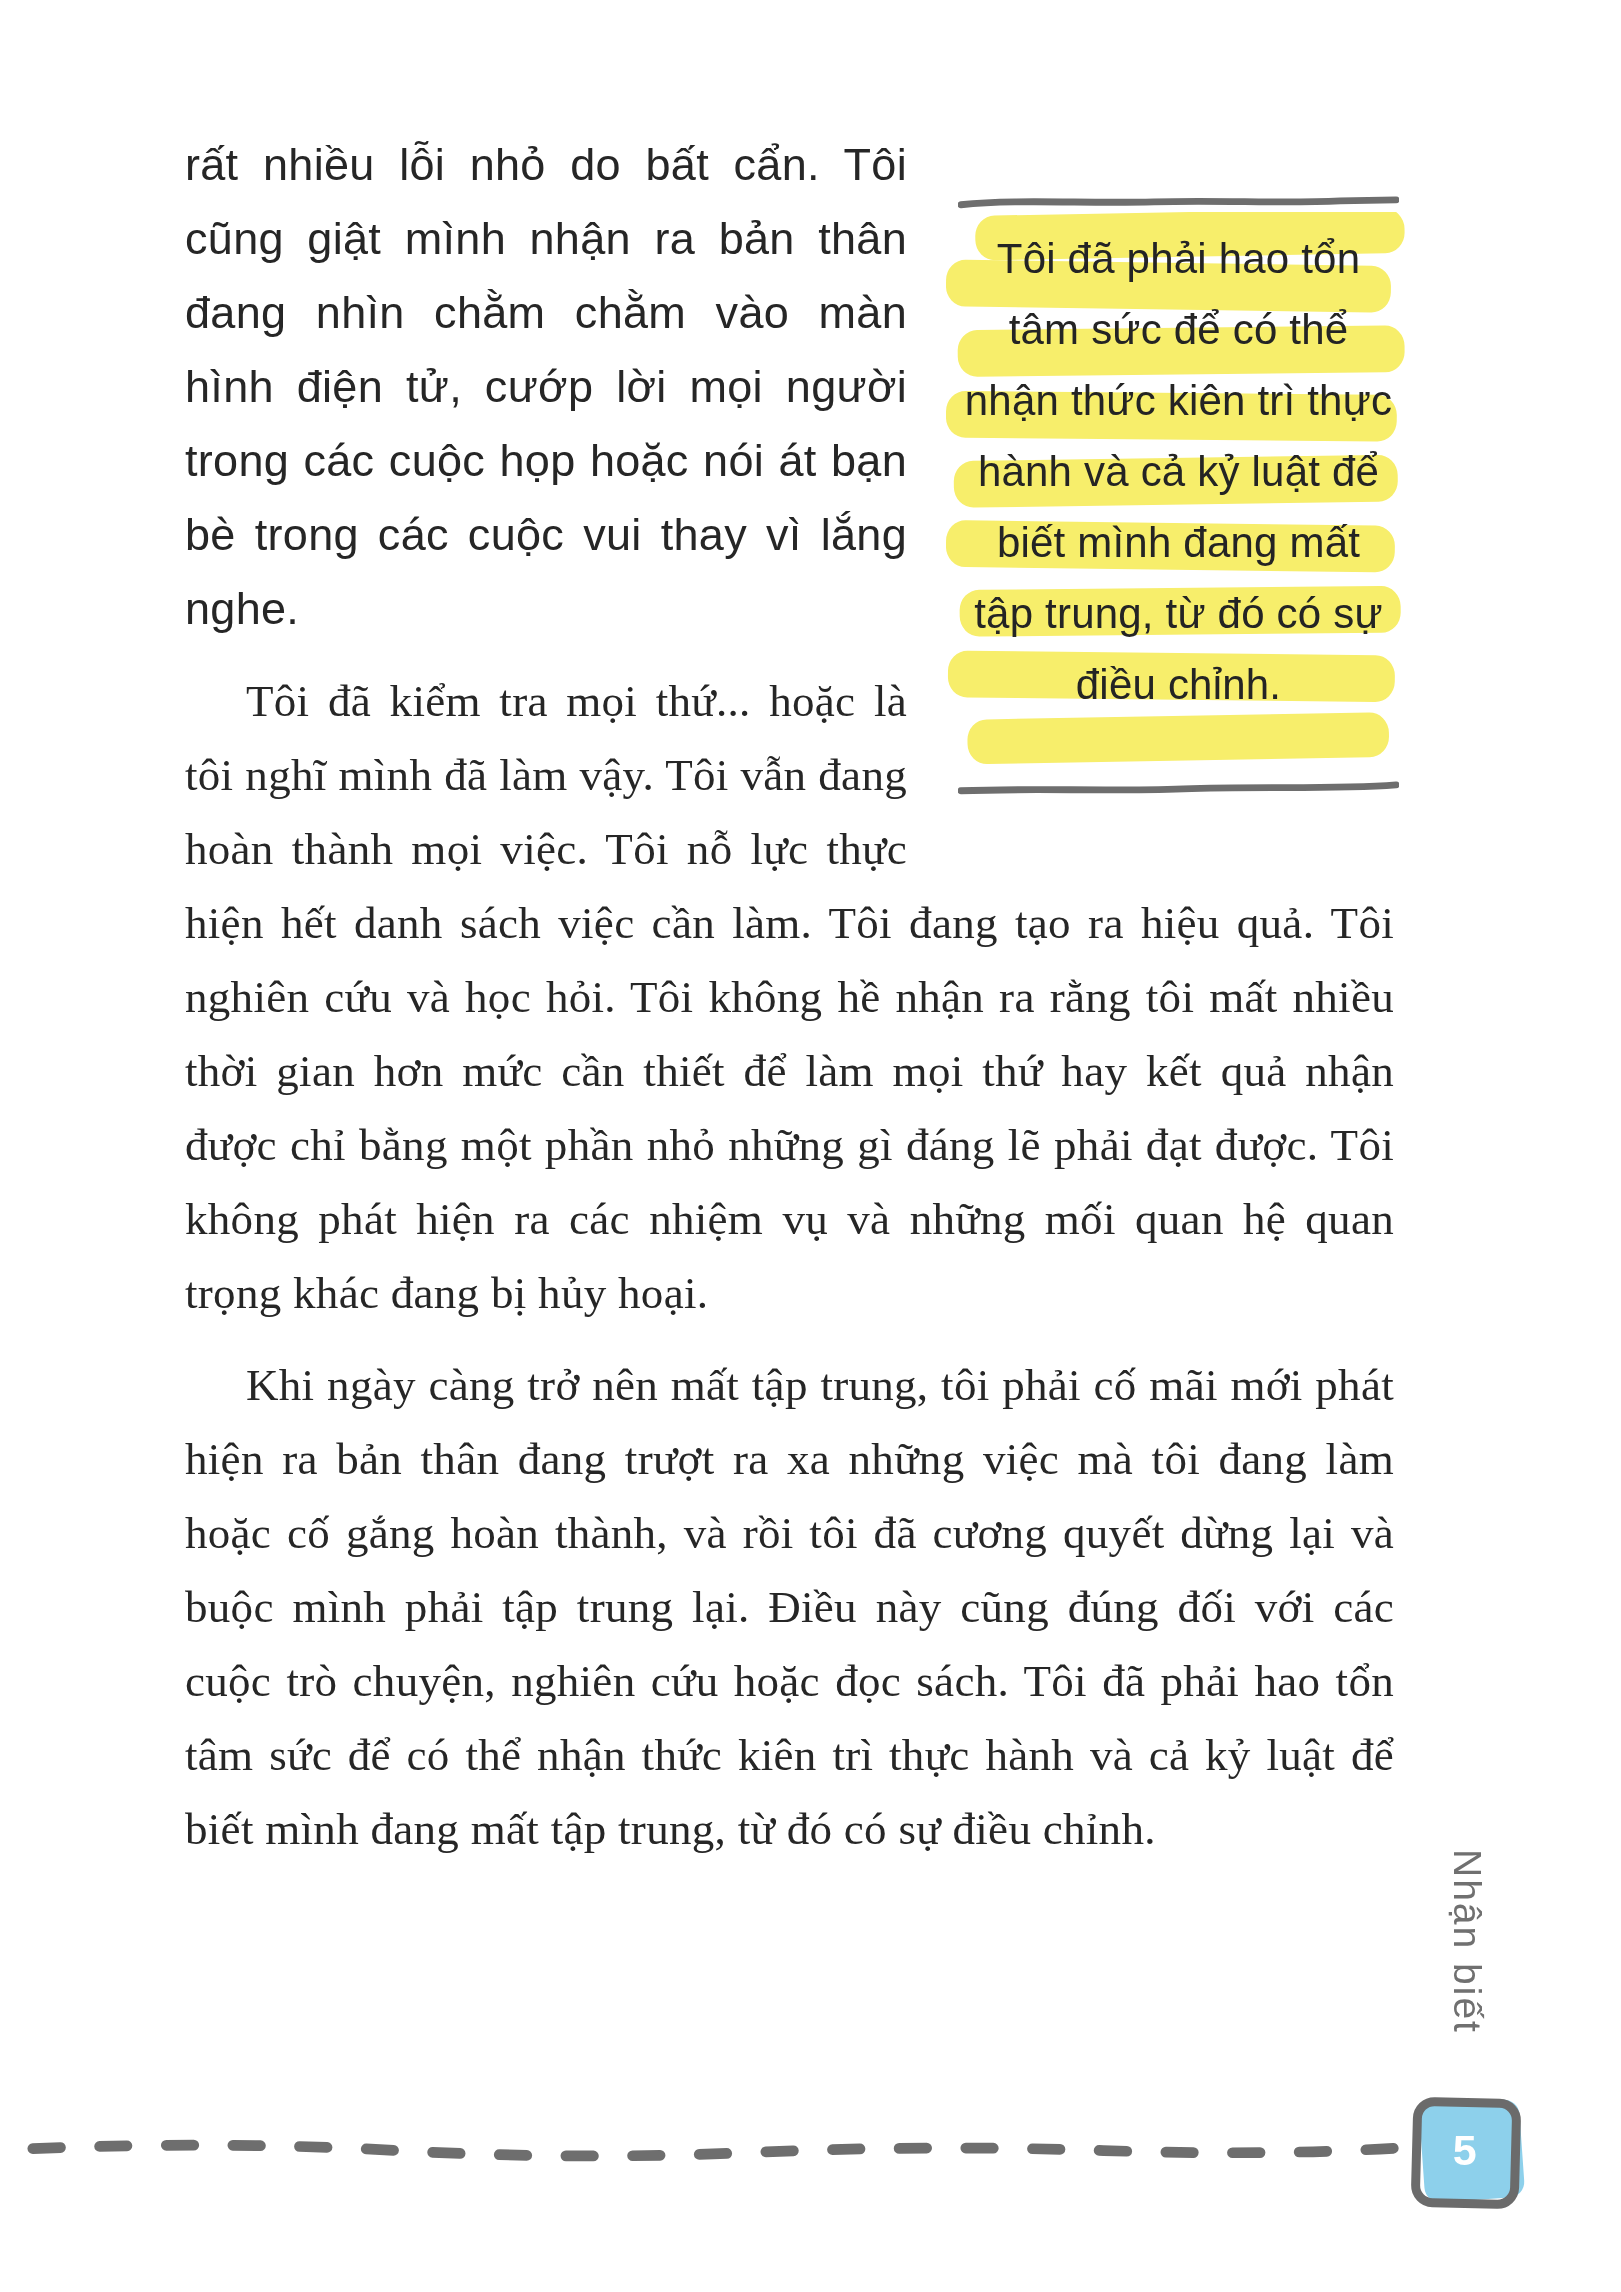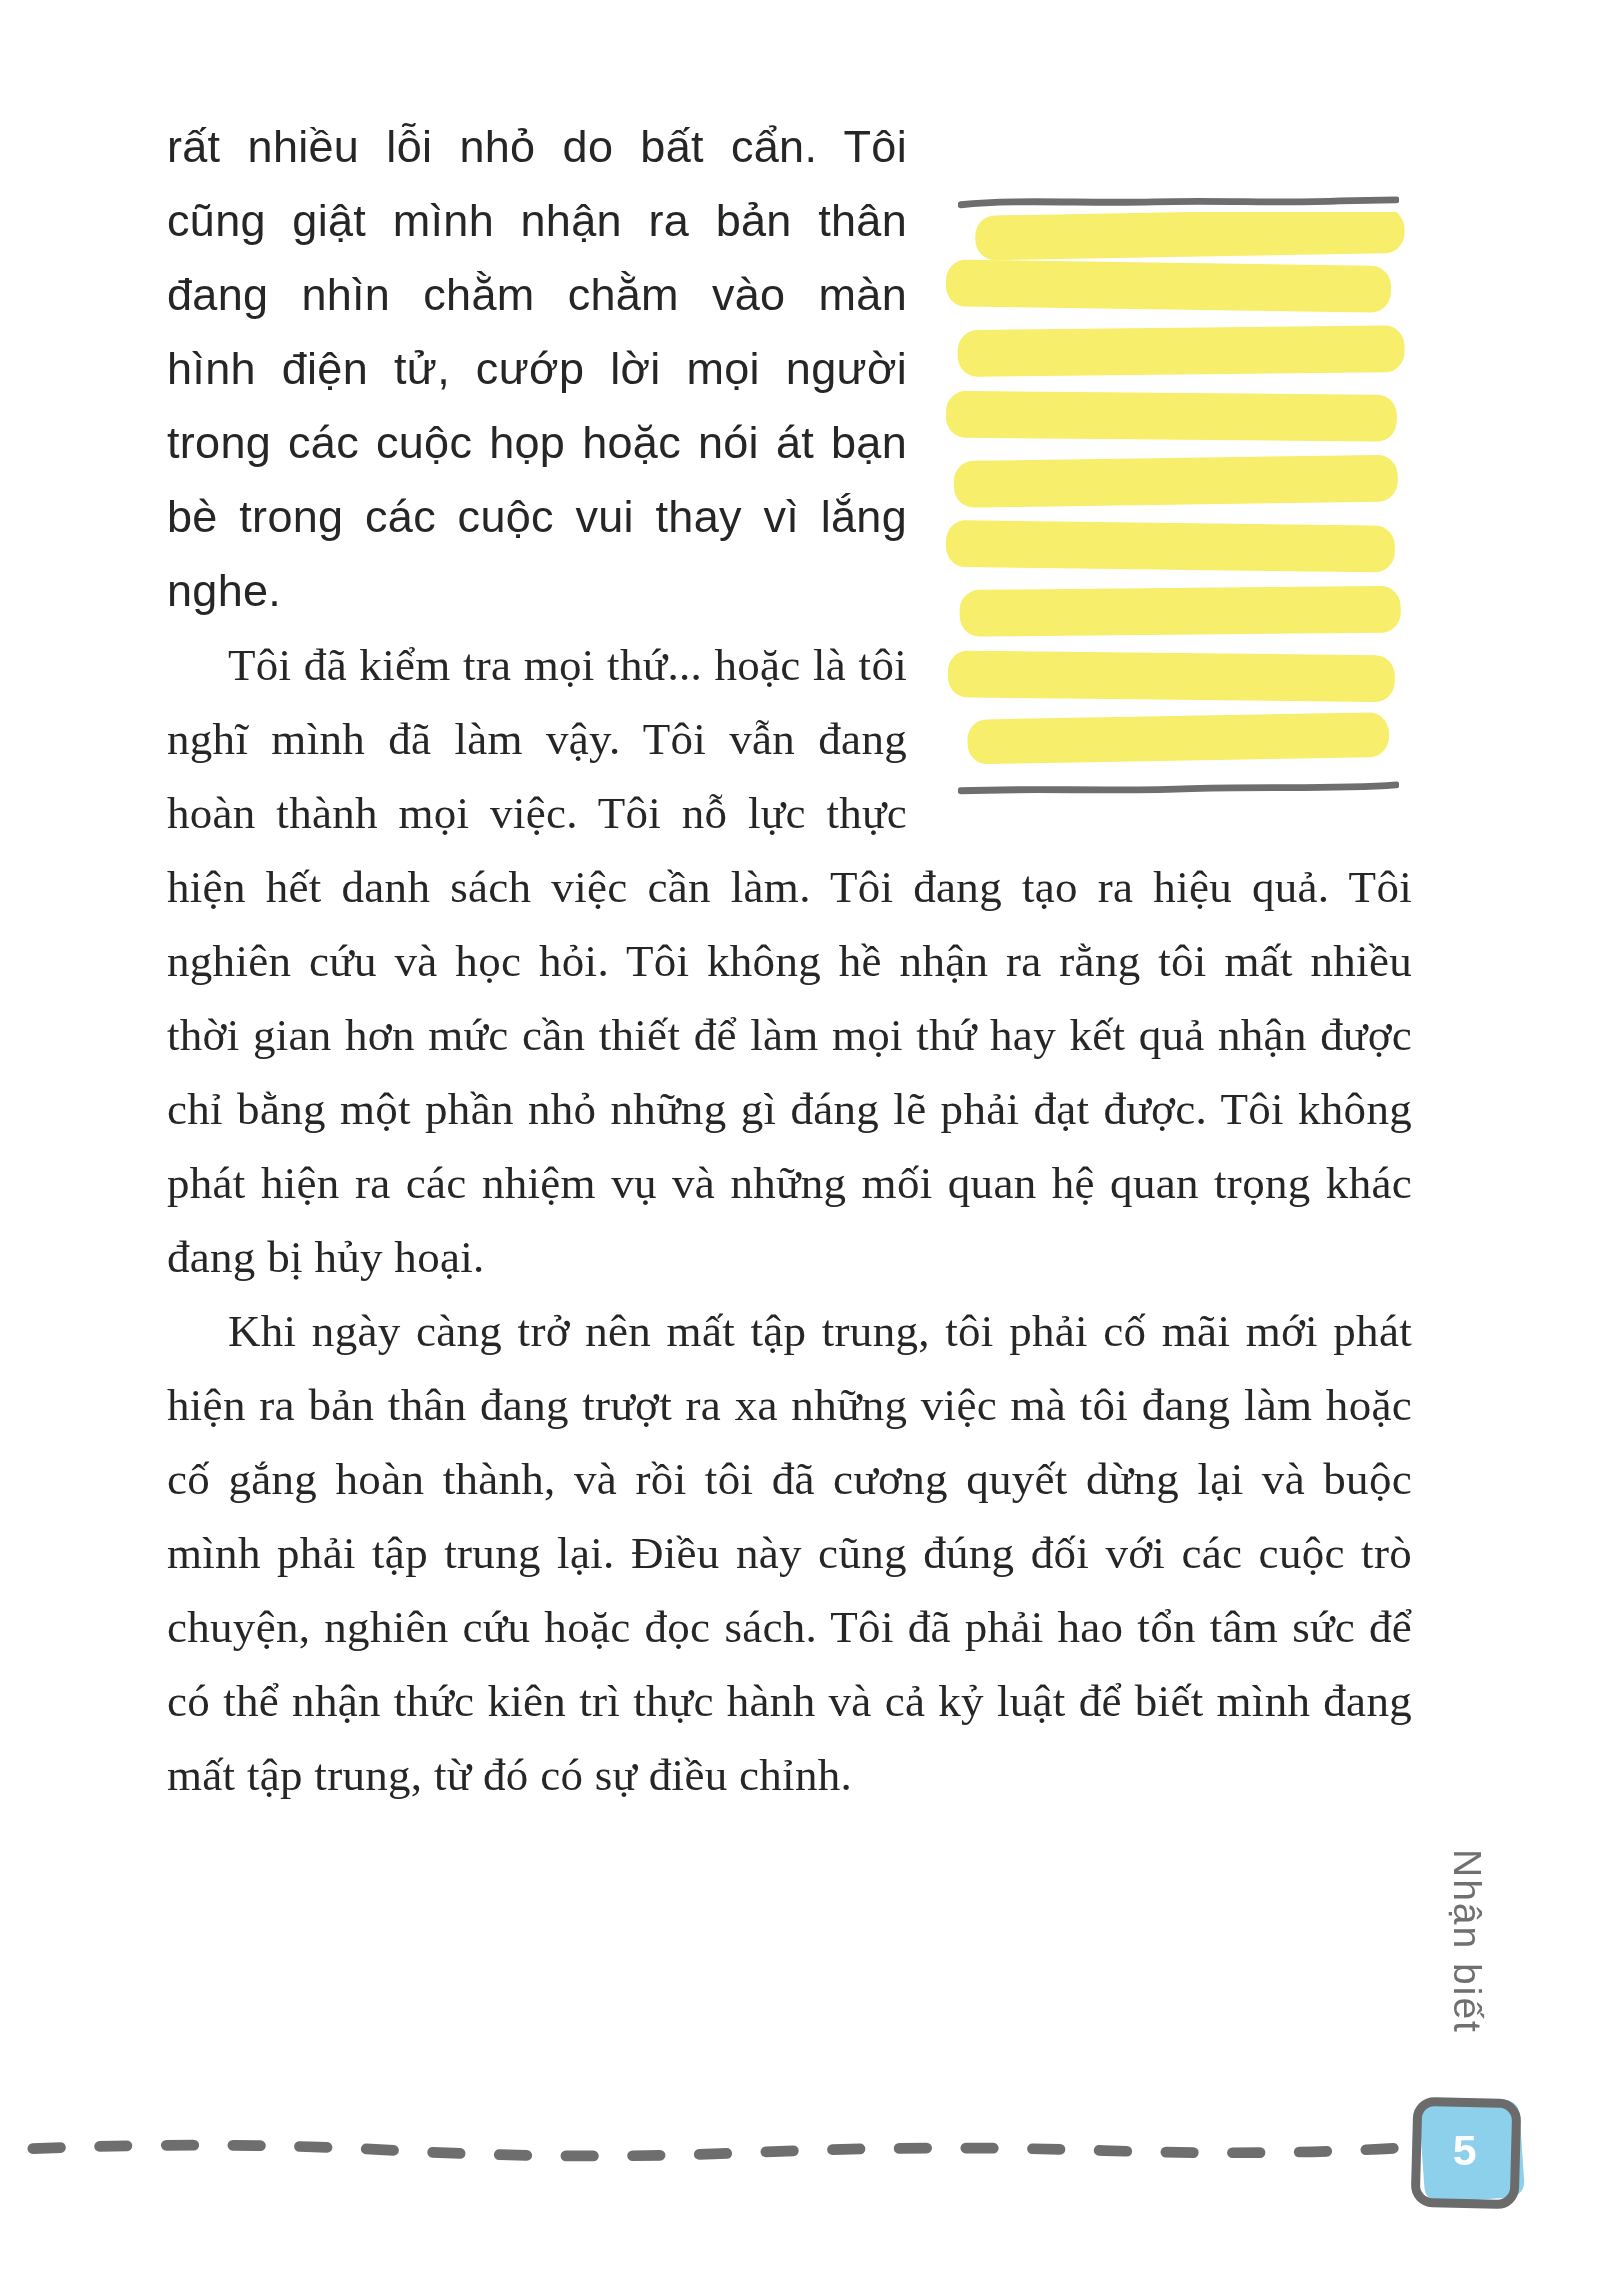--- a/index.html
+++ b/index.html
@@ -23,21 +23,21 @@
     position:absolute;
     left:167px;top:110px;
     width:1245px;
     color:var(--text-color);
     font-size:45px;
     font-weight:300;
     line-height:74px;
     letter-spacing:0.3px;
     text-align:justify;
   }
-  .para{margin:0;}
+  .para{margin:18px;}
   .para.indent{text-indent:61px;font-family:Liberation Serif, serif;}
   
   .callout-float{
     float:right;
     width:505px;height:725px;
   }
   .callout{
     position:relative;
     width:441px;height:602px;
     margin:84px 0 0 51px;
@@ -128,20 +128,21 @@
             <rect x="12" y="114" width="458" height="46" rx="20" transform="rotate(-0.6 240 137)"></rect>
             <rect x="0" y="178" width="462" height="46" rx="20" transform="rotate(0.5 231 201)"></rect>
             <rect x="8" y="242" width="455" height="46" rx="20" transform="rotate(-0.8 235 265)"></rect>
             <rect x="0" y="306" width="460" height="46" rx="20" transform="rotate(0.7 230 329)"></rect>
             <rect x="14" y="370" width="452" height="46" rx="20" transform="rotate(-0.5 239 393)"></rect>
             <rect x="2" y="434" width="458" height="46" rx="20" transform="rotate(0.6 231 457)"></rect>
             <rect x="22" y="496" width="432" height="44" rx="20" transform="rotate(-1 235 518)"></rect>
           </g>
         </svg>
 
+        <div class="callout-text">Tôi đã phải hao tổn tâm sức để có thể nhận thức kiên trì thực hành và cả kỷ luật để biết mình đang mất tập trung, từ đó có sự điều chỉnh.</div>
 
         <svg class="hand-line bottom" viewBox="0 0 450 16" preserveAspectRatio="none" aria-hidden="true">
           <path d="M3,11 C80,8 150,12 230,9 C310,6 380,10 447,5" fill="none" stroke="var(--line-gray)" stroke-width="7" stroke-linecap="round"></path>
         </svg>
       </div>
     </div>
 
     <p class="para">rất nhiều lỗi nhỏ do bất cẩn. Tôi cũng giật mình nhận ra bản thân đang nhìn chằm chằm vào màn hình điện tử, cướp lời mọi người trong các cuộc họp hoặc nói át bạn bè trong các cuộc vui thay vì lắng nghe.</p>
     <p class="para indent">Tôi đã kiểm tra mọi thứ... hoặc là tôi nghĩ mình đã làm vậy. Tôi vẫn đang hoàn thành mọi việc. Tôi nỗ lực thực hiện hết danh sách việc cần làm. Tôi đang tạo ra hiệu quả. Tôi nghiên cứu và học hỏi. Tôi không hề nhận ra rằng tôi mất nhiều thời gian hơn mức cần thiết để làm mọi thứ hay kết quả nhận được chỉ bằng một phần nhỏ những gì đáng lẽ phải đạt được. Tôi không phát hiện ra các nhiệm vụ và những mối quan hệ quan trọng khác đang bị hủy hoại.</p>
     <p class="para indent">Khi ngày càng trở nên mất tập trung, tôi phải cố mãi mới phát hiện ra bản thân đang trượt ra xa những việc mà tôi đang làm hoặc cố gắng hoàn thành, và rồi tôi đã cương quyết dừng lại và buộc mình phải tập trung lại. Điều này cũng đúng đối với các cuộc trò chuyện, nghiên cứu hoặc đọc sách. Tôi đã phải hao tổn tâm sức để có thể nhận thức kiên trì thực hành và cả kỷ luật để biết mình đang mất tập trung, từ đó có sự điều chỉnh.</p>

